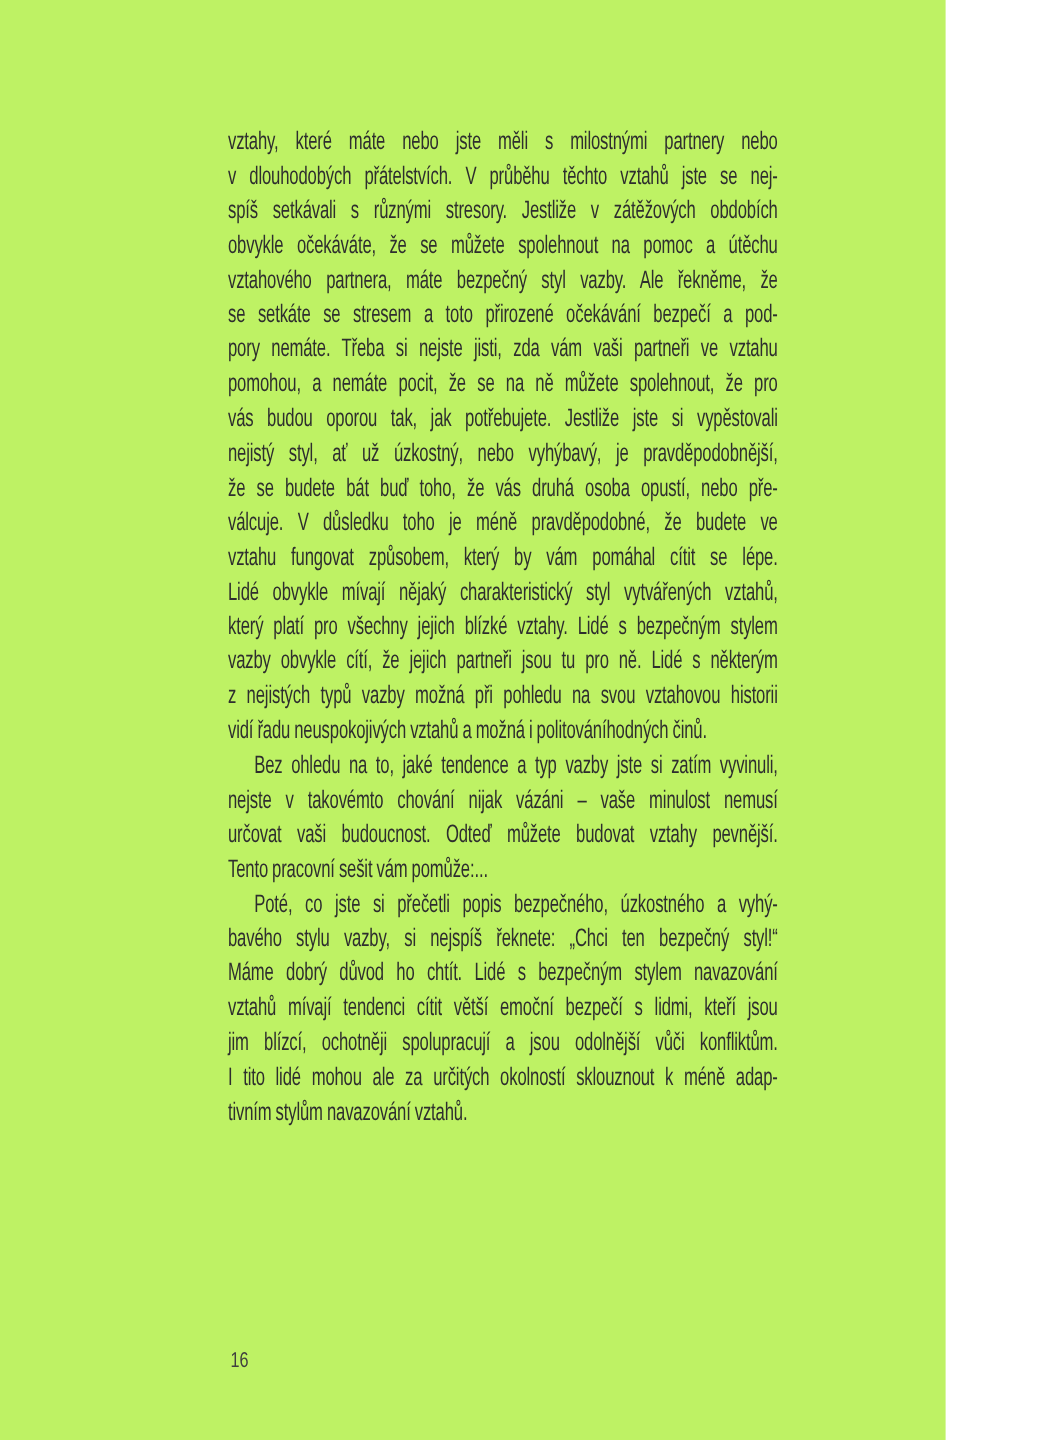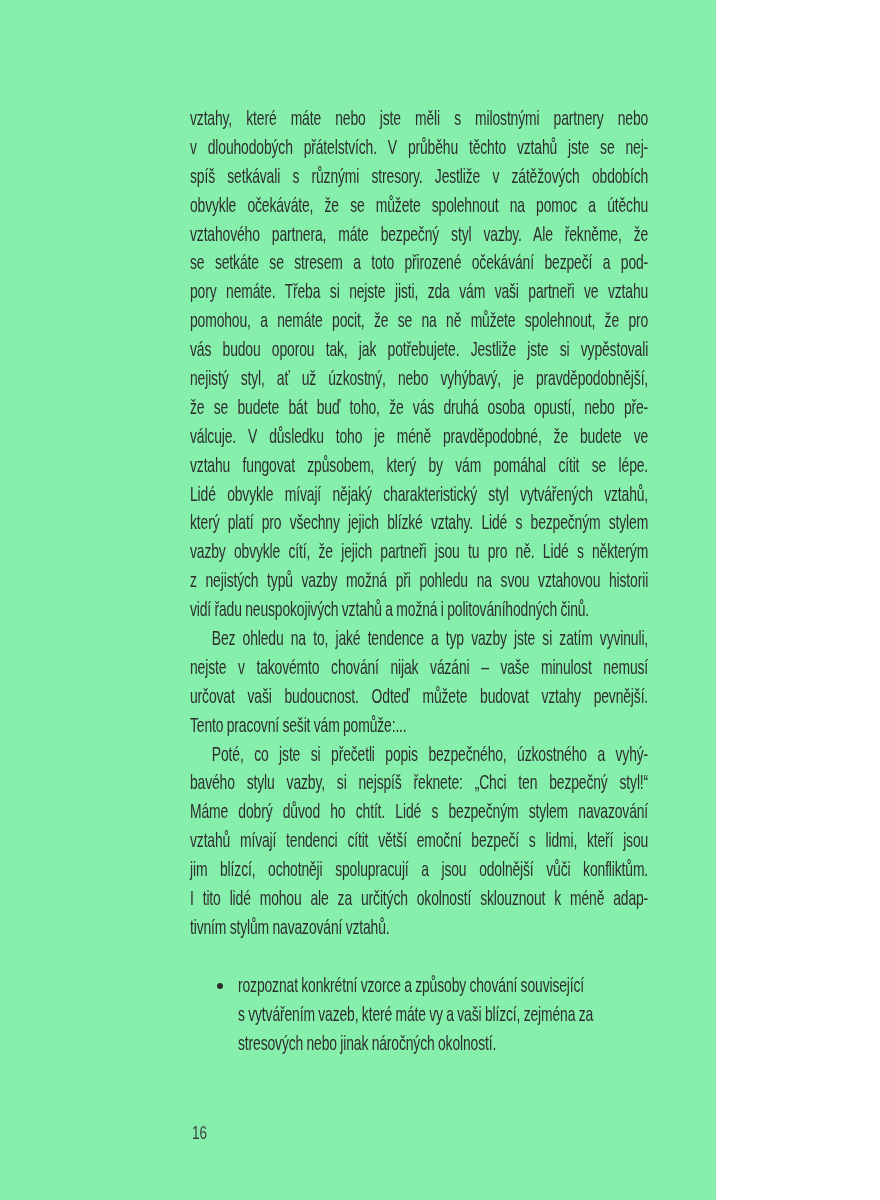--- a/index.html
+++ b/index.html
@@ -5,23 +5,23 @@
   html, body {
     margin: 0;
     padding: 0;
     width: 880px;
     height: 1200px;
     background: #ffffff;
     font-family: "Liberation Sans", sans-serif;
   }
   .page {
     position: relative;
-    width: 716px;
+    width: 788px;
     height: 1200px;
-    background: #86efac;
+    background: #bef264;
     overflow: hidden;
   }
   .text-column {
     position: absolute;
     left: 190px;
     top: 104px;
     width: 458px;
     color: #2e2e2e;
   }
   
@@ -110,23 +110,15 @@
       </div>
       <div class="paragraph">
         <div class="line indent">Poté, co jste si přečetli popis bezpečného, úzkostného a vyhý-</div>
         <div class="line">bavého stylu vazby, si nejspíš řeknete: „Chci ten bezpečný styl!“</div>
         <div class="line">Máme dobrý důvod ho chtít. Lidé s bezpečným stylem navazování</div>
         <div class="line">vztahů mívají tendenci cítit větší emoční bezpečí s lidmi, kteří jsou</div>
         <div class="line">jim blízcí, ochotněji spolupracují a jsou odolnější vůči konfliktům.</div>
         <div class="line">I tito lidé mohou ale za určitých okolností sklouznout k méně adap-</div>
         <div class="line para-end">tivním stylům navazování vztahů.</div>
       </div>
-      <div class="bullet-list">
-        <div class="bullet-item">
-          <span class="dot"></span>
-          <div class="line">rozpoznat konkrétní vzorce a způsoby chování související</div>
-          <div class="line">s vytvářením vazeb, které máte vy a vaši blízcí, zejména za</div>
-          <div class="line para-end">stresových nebo jinak náročných okolností.</div>
-        </div>
-      </div>
     </div>
   <div class="page-number">16</div>
 </div>
 
 </body></html>

